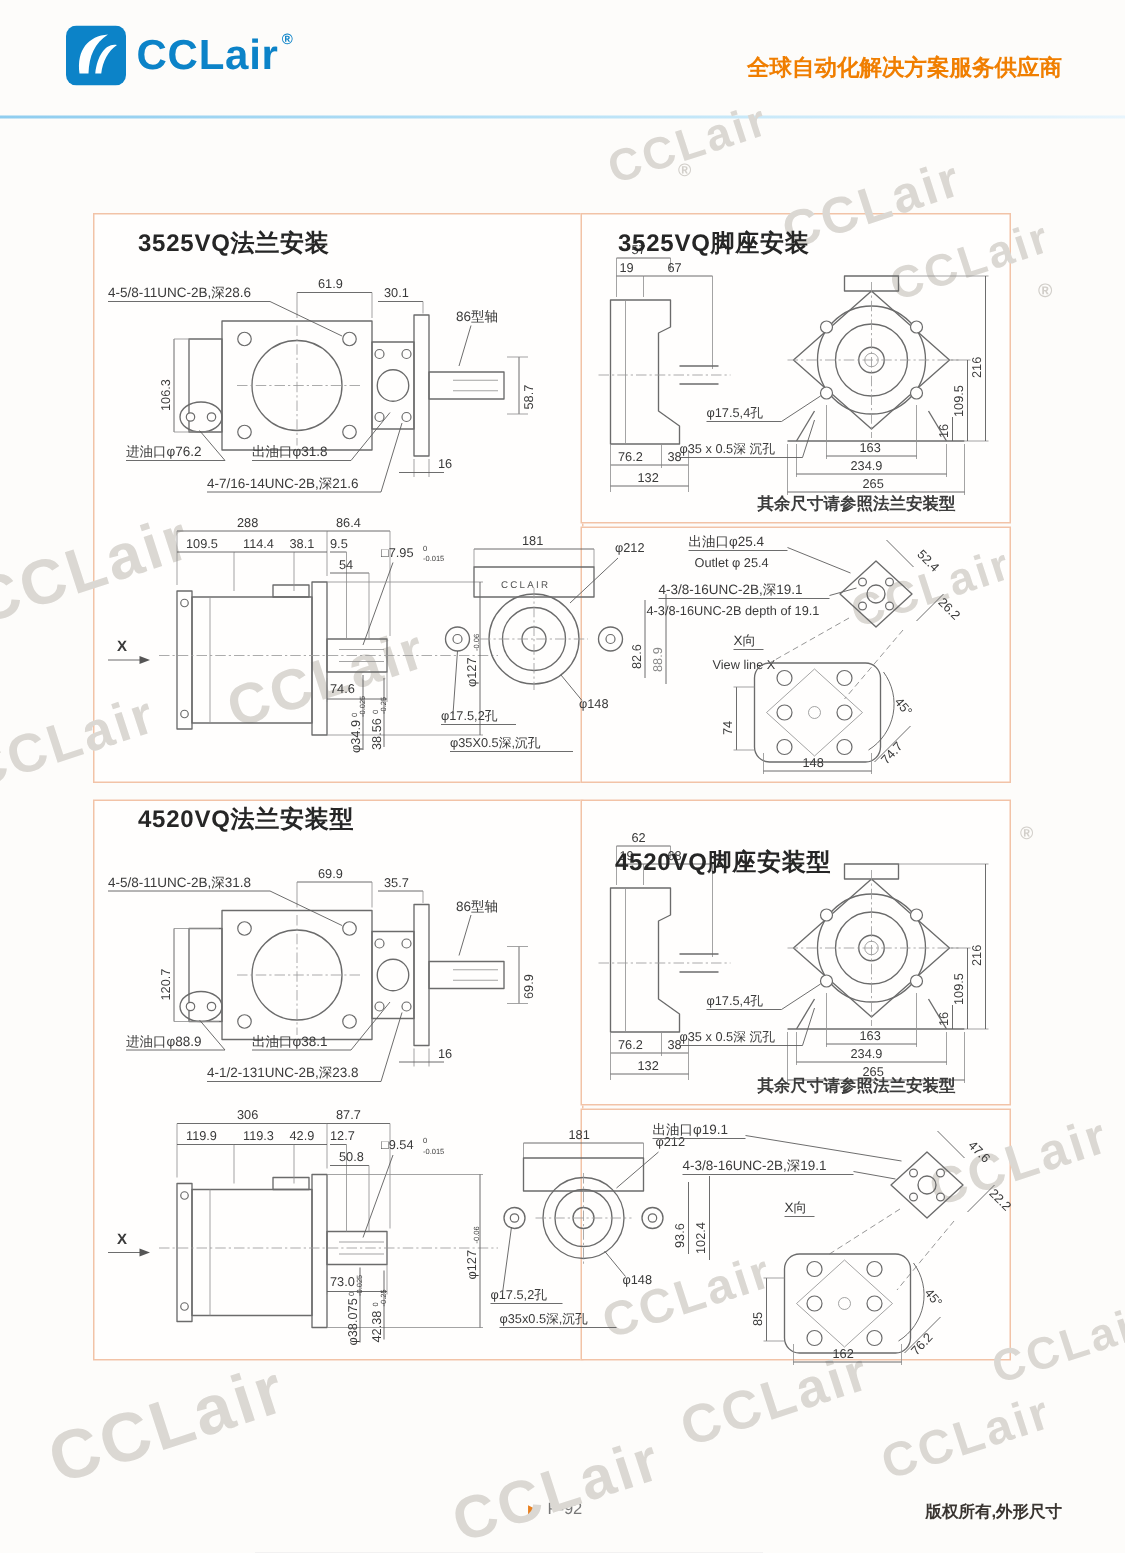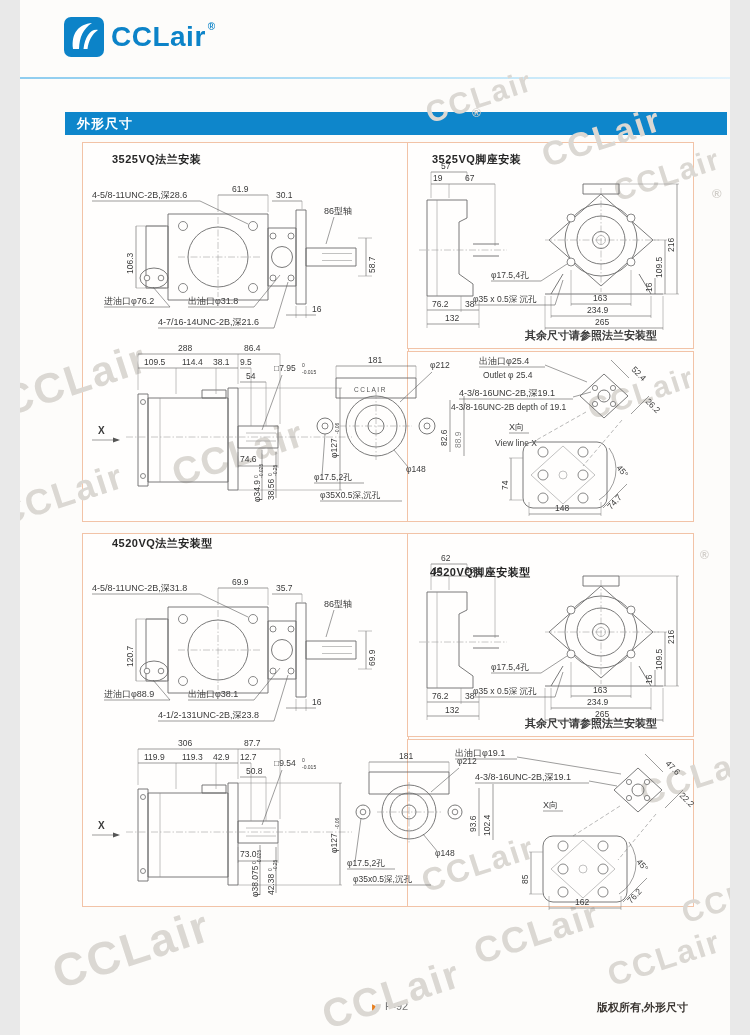--- a/index.html
+++ b/index.html
@@ -1,32 +1,32 @@
 <!DOCTYPE html>
 <html><head>
 <meta charset="utf-8">
 <style>
   html,body{margin:0;padding:0;background:#e9e9e9;}
-  .page{position:relative;width:671px;height:1035px;margin:0 auto;background:#fdfcfa;
-        overflow:hidden;font-family:"Liberation Sans",sans-serif;padding-left:39px;}
+  .page{position:relative;width:750px;height:1035px;margin:0 auto;background:#fdfcfa;
+        overflow:hidden;font-family:"Liberation Sans",sans-serif;}
   
   .logo{position:absolute;left:44px;top:16px;height:42px;display:flex;align-items:center;}
   .logo svg{display:block;}
   .brand{font-size:28px;font-weight:bold;color:#0c83c8;margin-left:7px;letter-spacing:0.5px;}
   .brand-reg{font-size:10px;color:#0c83c8;font-weight:bold;position:relative;top:-11px;left:2px;}
   .tagline{position:absolute;right:42px;top:36px;font-size:15px;font-weight:bold;color:#f07e00;}
   .divider{position:absolute;left:0;top:77px;width:750px;height:2px;
            background:linear-gradient(90deg,#8fcdef,#c2e6f8 60%,#e8f5fd);}
   
   .bar{position:absolute;left:45px;top:112px;width:662px;height:23px;background:#0e86cb;}
   .bar span{display:block;color:#fff;font-size:13px;font-weight:bold;line-height:23px;
             padding-left:12px;letter-spacing:1px;}
   
   .panel{position:absolute;border:1px solid #f2c3a7;background:#fffefd;}
-  .ptitle{position:absolute;font-size:11px;font-weight:bold;color:#262626;letter-spacing:0.5px;z-index:5;}
+  .ptitle{position:absolute;font-size:16px;font-weight:bold;color:#262626;letter-spacing:0.5px;z-index:5;}
   .note{position:absolute;font-size:11px;font-weight:bold;color:#3c3c3c;z-index:5;}
   
   .wm{position:absolute;color:#dbd8d3;font-weight:bold;transform:rotate(-18deg);
       letter-spacing:2px;white-space:nowrap;z-index:1;}
   .wreg{position:absolute;color:#d2cfca;font-weight:bold;z-index:1;}
   
   .draw{position:absolute;overflow:visible;z-index:3;}
   .draw text{font-family:"Liberation Sans",sans-serif;fill:#3a3a3a;font-size:8.5px;}
   text.cn{font-size:9px;}
   text.big{font-size:10px;font-weight:bold;}
@@ -52,25 +52,23 @@
 
   <div class="logo">
     <svg width="40" height="40" viewBox="0 0 40 40">
       <rect x="0" y="0" width="40" height="40" rx="7" fill="#0c83c8"></rect>
       <path d="M9,32 C7,16 15,7 28,6 C19,12 15.5,20 15,32 Z" fill="#ffffff"></path>
       <path d="M19.5,32 C21,19 27,11.5 34,13 C28,17 24.5,24 23.5,32 Z" fill="#ffffff"></path>
     </svg>
     <span class="brand">CCLair</span>
     <span class="brand-reg">®</span>
   </div>
+  <div class="tagline">全球自动化解决方案服务供应商</div>
   <div class="divider"></div>
 
-  <div class="bar">
-    <span>外形尺寸</span>
-  </div>
 
   <span class="wm" style="left:404px;top:80px;font-size:30px;">CCLair</span>
   <span class="wreg" style="left:452px;top:106px;font-size:12px;">®</span>
   <span class="wm" style="left:520px;top:118px;font-size:34px;">CCLair</span>
   <span class="wm" style="left:592px;top:158px;font-size:30px;">CCLair</span>
   <span class="wreg" style="left:692px;top:186px;font-size:13px;">®</span>
   <span class="wm" style="left:-20px;top:356px;font-size:42px;">CCLair</span>
   <span class="wm" style="left:150px;top:432px;font-size:38px;">CCLair</span>
   <span class="wm" style="left:-24px;top:474px;font-size:36px;">CCLair</span>
   <span class="wm" style="left:566px;top:376px;font-size:30px;">CCLair</span>

